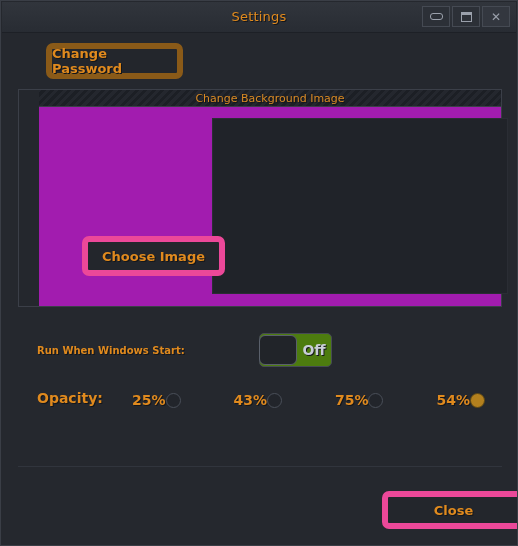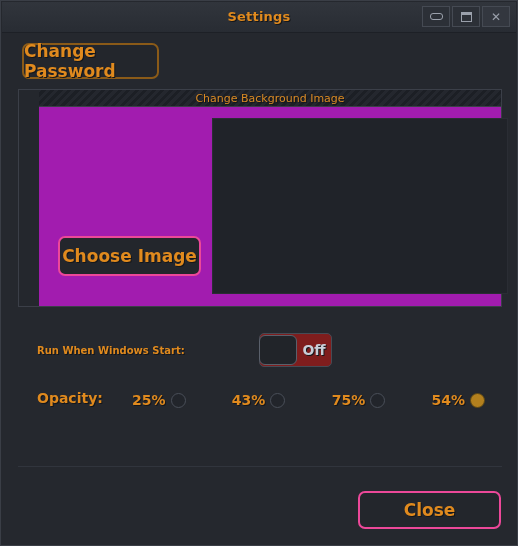--- a/index.html
+++ b/index.html
@@ -31,21 +31,21 @@
     background: linear-gradient(#31353c, #282c33);
     border-bottom: 1px solid #1d2026;
   }
   .title-text {
     position: absolute;
     left: 0;
     top: 7px;
     width: 514px;
     text-align: center;
     font-size: 13px;
-    font-weight: bold;
+    font-weight: normal;
     color: #e08a1e;
     text-shadow: 1px 1px 0 #14161a;
     letter-spacing: 0.2px;
   }
   .win-btns {
     position: absolute;
     right: 6px;
     top: 4px;
     display: flex;
     gap: 2px;
@@ -83,30 +83,31 @@
   .glyph-close {
     font-size: 12px;
     font-weight: bold;
     color: #9aa0ab;
   }
 
   
   .btn {
     box-sizing: border-box;
     background: #23262c;
-    border: 2px solid #ec4899;
+    border: 6px solid #ec4899;
     border-radius: 7px;
     color: #e08a1e;
-    font-size: 17px;
+    font-size: 13px;
     font-weight: bold;
     display: flex;
     align-items: center;
     justify-content: center;
     cursor: pointer;
     text-shadow: 1px 1px 0 #14161a;
+    margin-left: 24px;
   }
   .btn.accent-border { border-color: #8a5a18; }
 
   #change-password-btn {
     position: absolute;
     left: 21px;
     top: 42px;
     width: 137px;
     height: 36px;
   }
@@ -184,21 +185,21 @@
     color: #e08a1e;
     text-shadow: 1px 1px 0 #14161a;
   }
   .toggle {
     position: absolute;
     left: 222px;
     top: 0px;
     width: 73px;
     height: 34px;
     box-sizing: border-box;
-    background: #7f1d1d;
+    background: #4d7c0f;
     border: 1px solid #464b55;
     border-radius: 5px;
     display: flex;
     align-items: center;
     cursor: pointer;
   }
   .toggle-knob {
     width: 38px;
     height: 30px;
     margin-left: -1px;
@@ -239,21 +240,20 @@
     top: 0;
     width: 353px;
     height: 26px;
     display: flex;
     align-items: center;
     justify-content: space-between;
   }
   .radio-item {
     display: flex;
     align-items: center;
-    gap: 5px;
     cursor: pointer;
   }
   .radio-text {
     font-size: 14px;
     font-weight: bold;
     color: #e08a1e;
     text-shadow: 1px 1px 0 #14161a;
   }
   .radio-dot {
     width: 15px;

